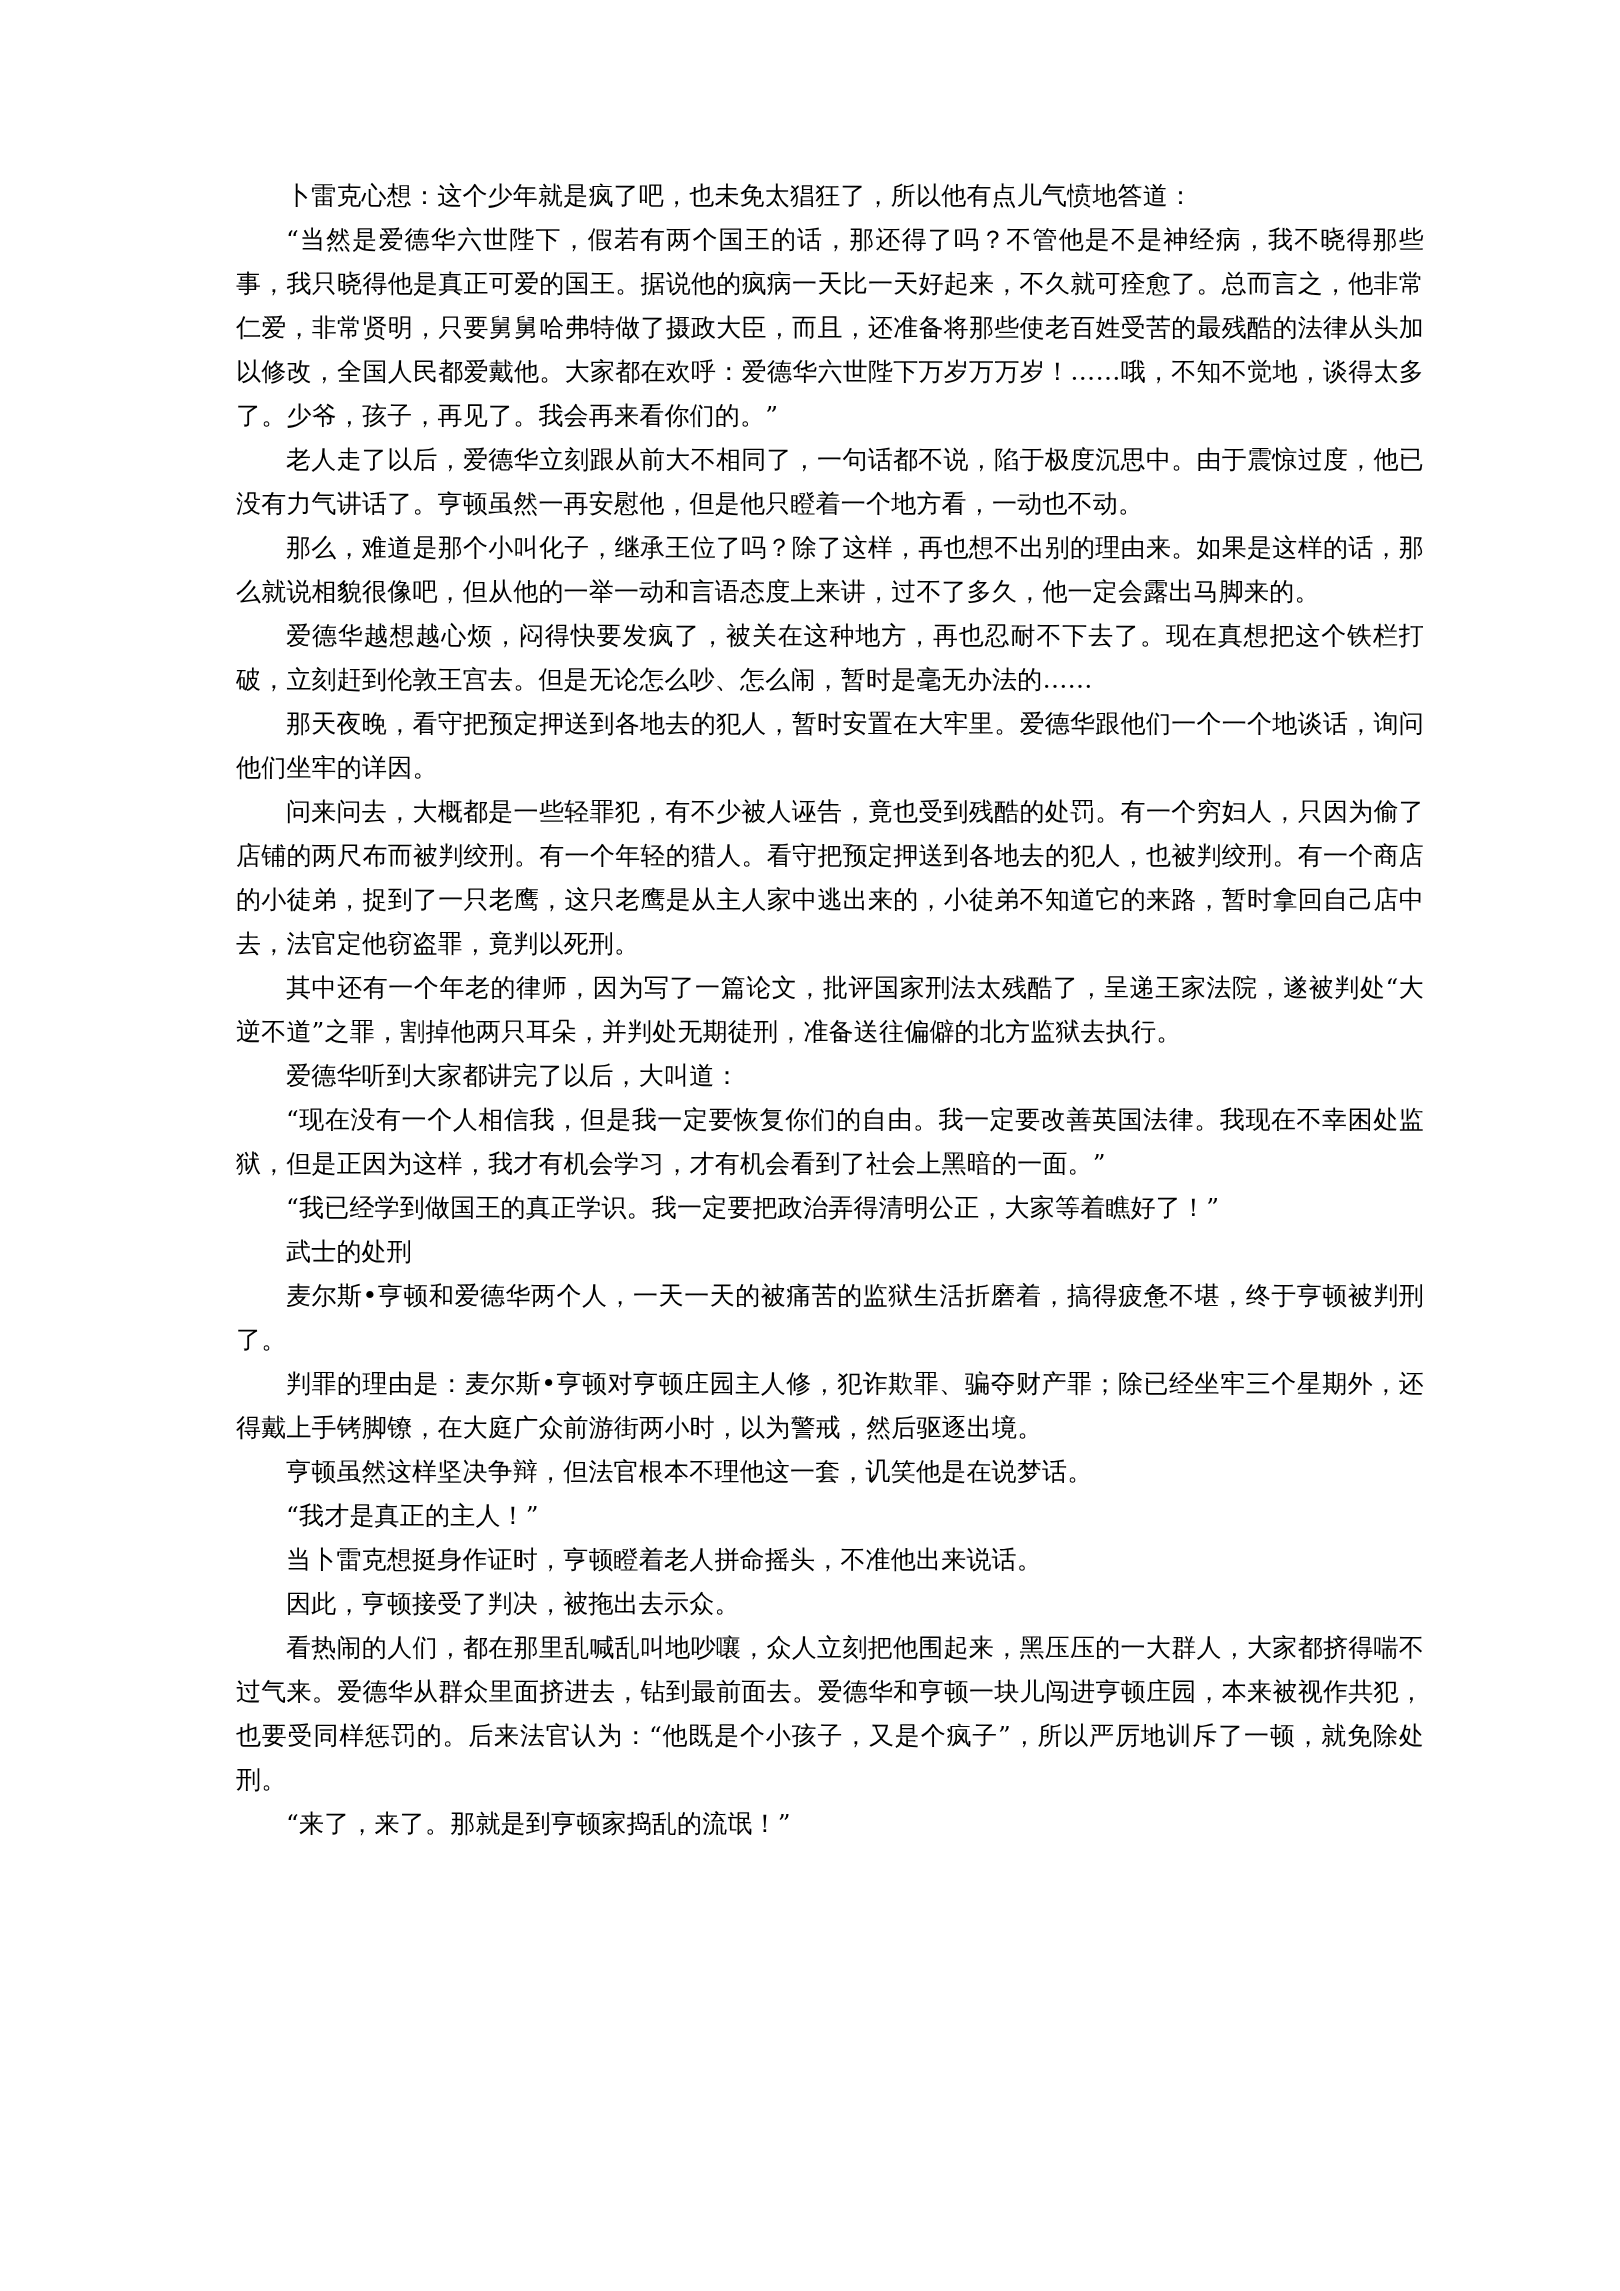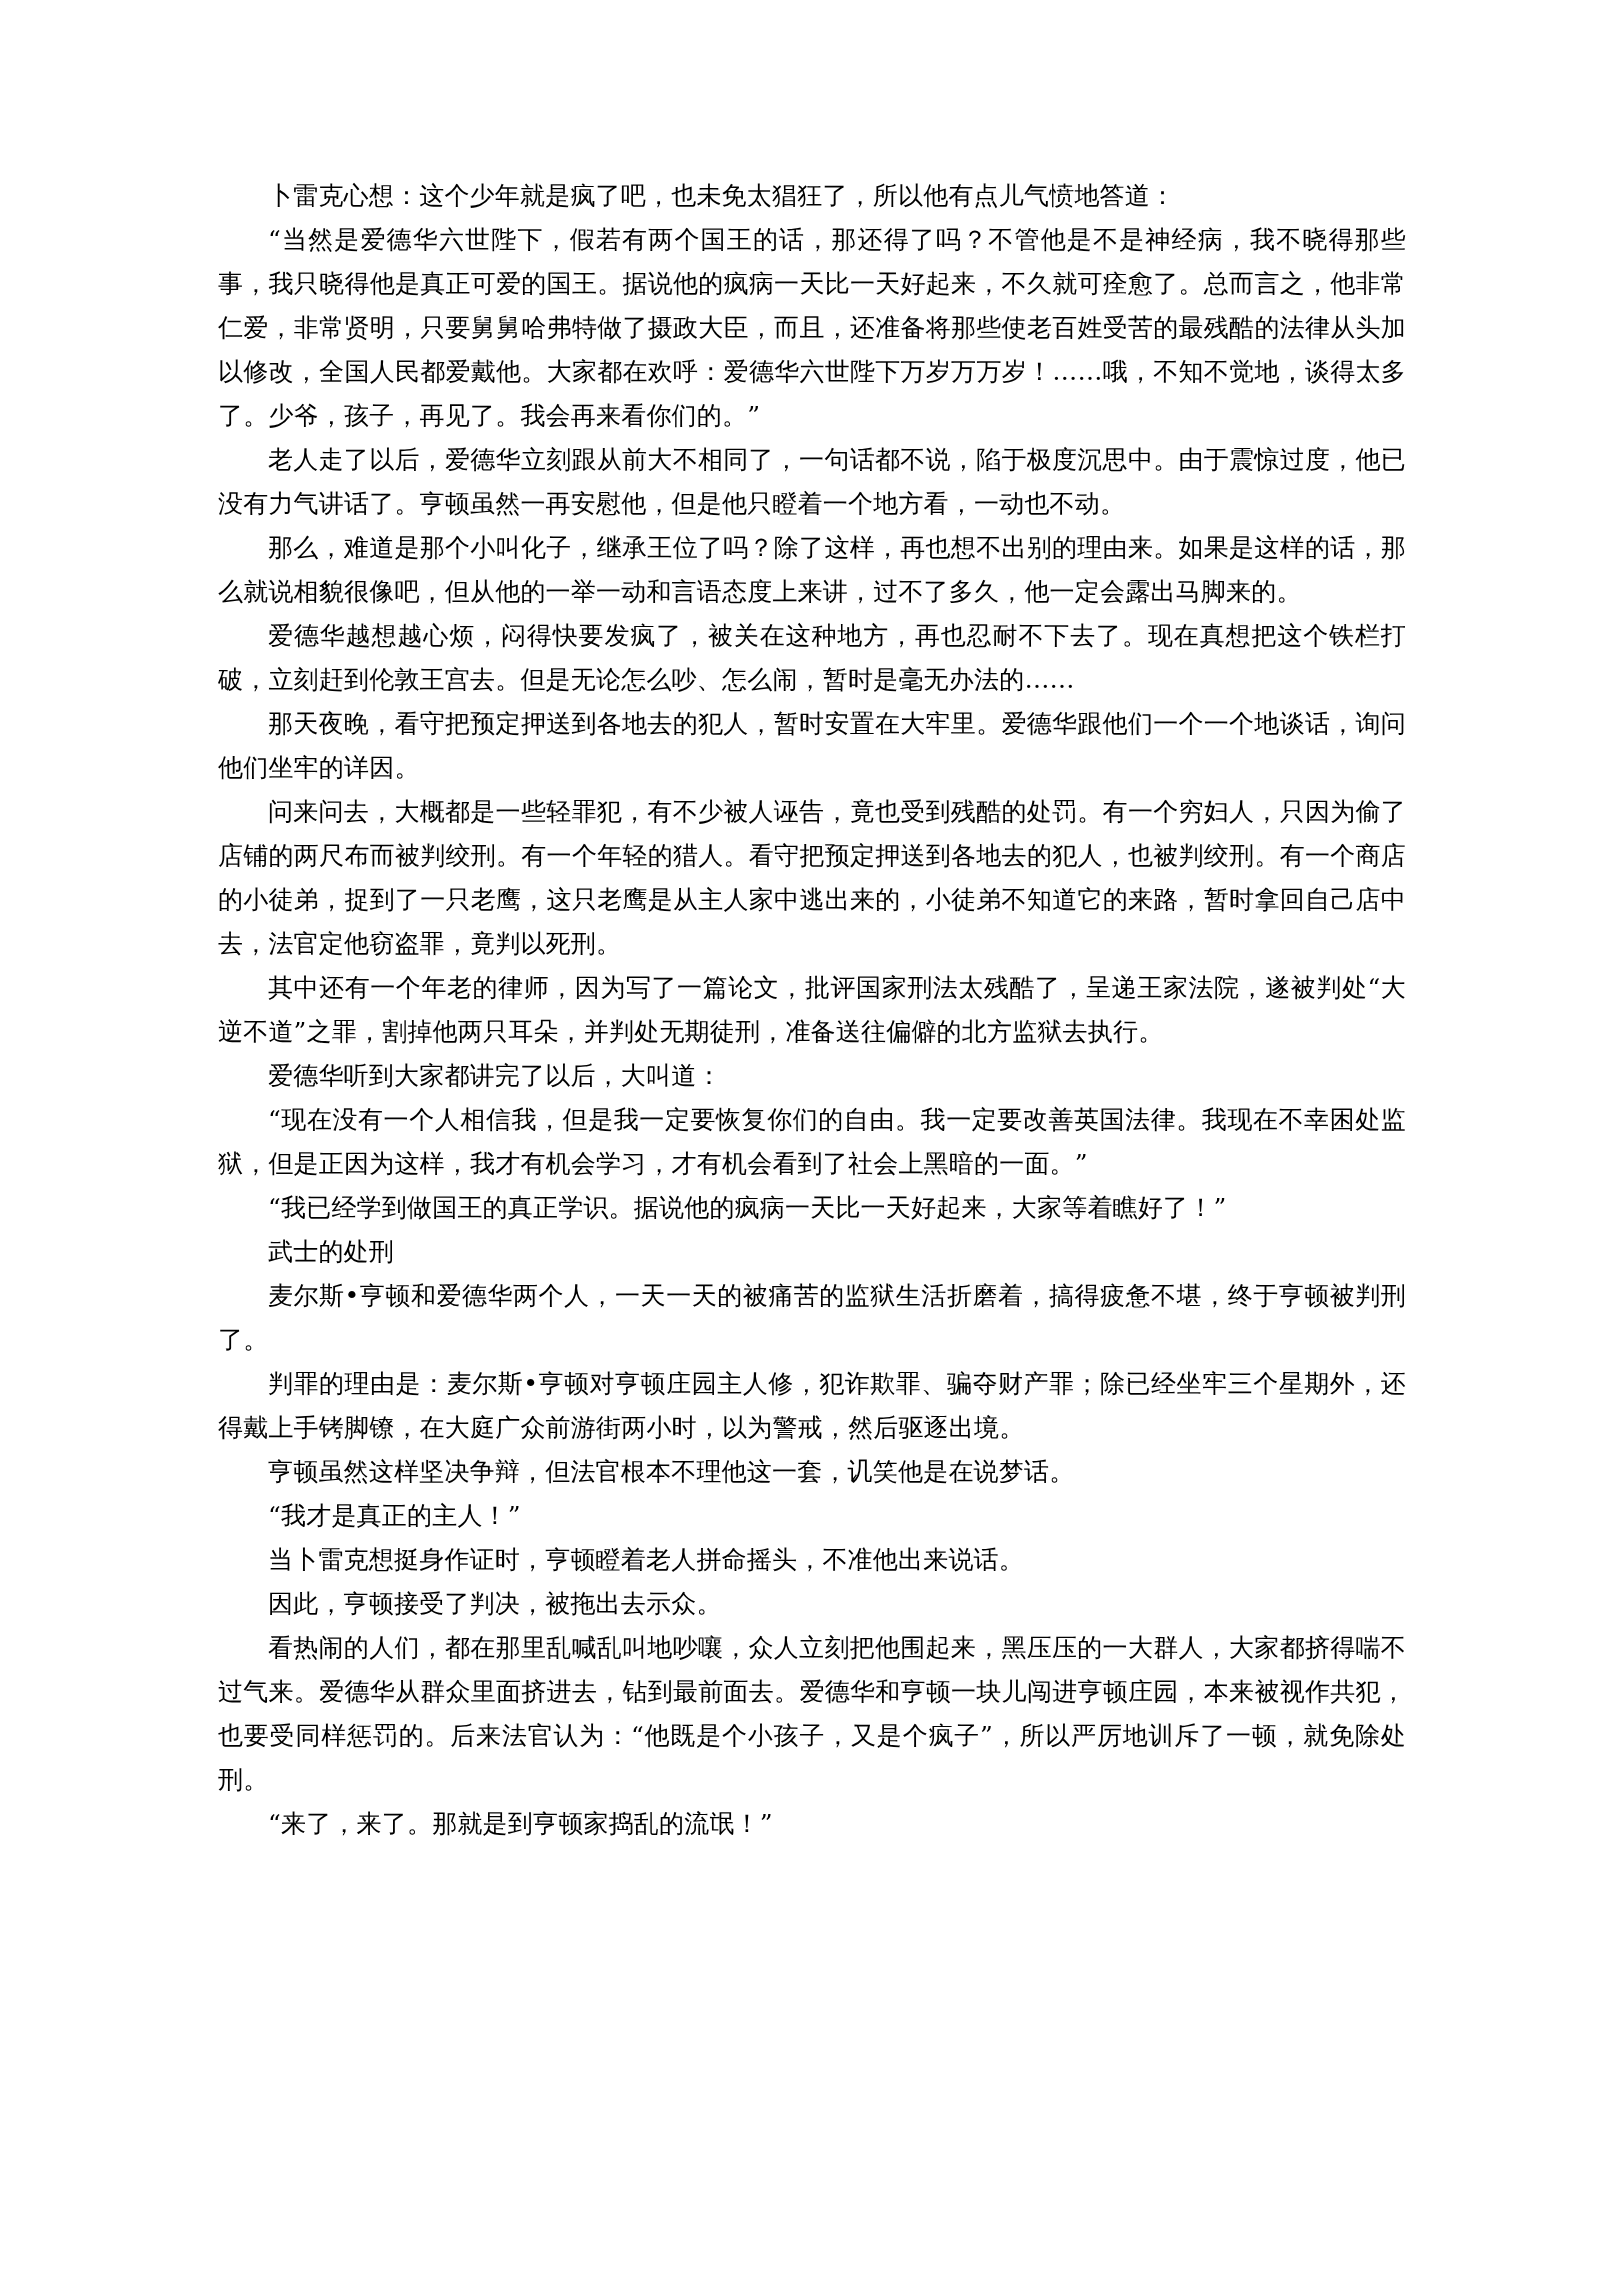--- a/index.html
+++ b/index.html
@@ -16,21 +16,21 @@
   }
   .page {
     position: relative;
     width: 1620px;
     height: 2292px;
     background: #ffffff;
     box-sizing: border-box;
   }
   .text-column {
     position: absolute;
-    left: 218px;
+    left: 236px;
     top: 174px;
     width: 1188px;
   }
   p.para {
     margin: 0;
     font-size: 25px;
     line-height: 44px;
     text-align: justify;
     text-justify: inter-ideograph;
     text-indent: 2em;
@@ -46,21 +46,21 @@
     <p class="para">卜雷克心想：这个少年就是疯了吧，也未免太猖狂了，所以他有点儿气愤地答道：</p>
     <p class="para">“当然是爱德华六世陛下，假若有两个国王的话，那还得了吗？不管他是不是神经病，我不晓得那些事，我只晓得他是真正可爱的国王。据说他的疯病一天比一天好起来，不久就可痊愈了。总而言之，他非常仁爱，非常贤明，只要舅舅哈弗特做了摄政大臣，而且，还准备将那些使老百姓受苦的最残酷的法律从头加以修改，全国人民都爱戴他。大家都在欢呼：爱德华六世陛下万岁万万岁！……哦，不知不觉地，谈得太多了。少爷，孩子，再见了。我会再来看你们的。”</p>
     <p class="para">老人走了以后，爱德华立刻跟从前大不相同了，一句话都不说，陷于极度沉思中。由于震惊过度，他已没有力气讲话了。亨顿虽然一再安慰他，但是他只瞪着一个地方看，一动也不动。</p>
     <p class="para">那么，难道是那个小叫化子，继承王位了吗？除了这样，再也想不出别的理由来。如果是这样的话，那么就说相貌很像吧，但从他的一举一动和言语态度上来讲，过不了多久，他一定会露出马脚来的。</p>
     <p class="para">爱德华越想越心烦，闷得快要发疯了，被关在这种地方，再也忍耐不下去了。现在真想把这个铁栏打破，立刻赶到伦敦王宫去。但是无论怎么吵、怎么闹，暂时是毫无办法的……</p>
     <p class="para">那天夜晚，看守把预定押送到各地去的犯人，暂时安置在大牢里。爱德华跟他们一个一个地谈话，询问他们坐牢的详因。</p>
     <p class="para">问来问去，大概都是一些轻罪犯，有不少被人诬告，竟也受到残酷的处罚。有一个穷妇人，只因为偷了店铺的两尺布而被判绞刑。有一个年轻的猎人。看守把预定押送到各地去的犯人，也被判绞刑。有一个商店的小徒弟，捉到了一只老鹰，这只老鹰是从主人家中逃出来的，小徒弟不知道它的来路，暂时拿回自己店中去，法官定他窃盗罪，竟判以死刑。</p>
     <p class="para">其中还有一个年老的律师，因为写了一篇论文，批评国家刑法太残酷了，呈递王家法院，遂被判处“大逆不道”之罪，割掉他两只耳朵，并判处无期徒刑，准备送往偏僻的北方监狱去执行。</p>
     <p class="para">爱德华听到大家都讲完了以后，大叫道：</p>
     <p class="para">“现在没有一个人相信我，但是我一定要恢复你们的自由。我一定要改善英国法律。我现在不幸困处监狱，但是正因为这样，我才有机会学习，才有机会看到了社会上黑暗的一面。”</p>
-    <p class="para">“我已经学到做国王的真正学识。据说他的疯病一天比一天好起来，大家等着瞧好了！”</p>
+    <p class="para">“我已经学到做国王的真正学识。我一定要把政治弄得清明公正，大家等着瞧好了！”</p>
     <p class="para">武士的处刑</p>
     <p class="para">麦尔斯•亨顿和爱德华两个人，一天一天的被痛苦的监狱生活折磨着，搞得疲惫不堪，终于亨顿被判刑了。</p>
     <p class="para">判罪的理由是：麦尔斯•亨顿对亨顿庄园主人修，犯诈欺罪、骗夺财产罪；除已经坐牢三个星期外，还得戴上手铐脚镣，在大庭广众前游街两小时，以为警戒，然后驱逐出境。</p>
     <p class="para">亨顿虽然这样坚决争辩，但法官根本不理他这一套，讥笑他是在说梦话。</p>
     <p class="para">“我才是真正的主人！”</p>
     <p class="para">当卜雷克想挺身作证时，亨顿瞪着老人拼命摇头，不准他出来说话。</p>
     <p class="para">因此，亨顿接受了判决，被拖出去示众。</p>
     <p class="para">看热闹的人们，都在那里乱喊乱叫地吵嚷，众人立刻把他围起来，黑压压的一大群人，大家都挤得喘不过气来。爱德华从群众里面挤进去，钻到最前面去。爱德华和亨顿一块儿闯进亨顿庄园，本来被视作共犯，也要受同样惩罚的。后来法官认为：“他既是个小孩子，又是个疯子”，所以严厉地训斥了一顿，就免除处刑。</p>
     <p class="para">“来了，来了。那就是到亨顿家捣乱的流氓！”</p>
   </div>

